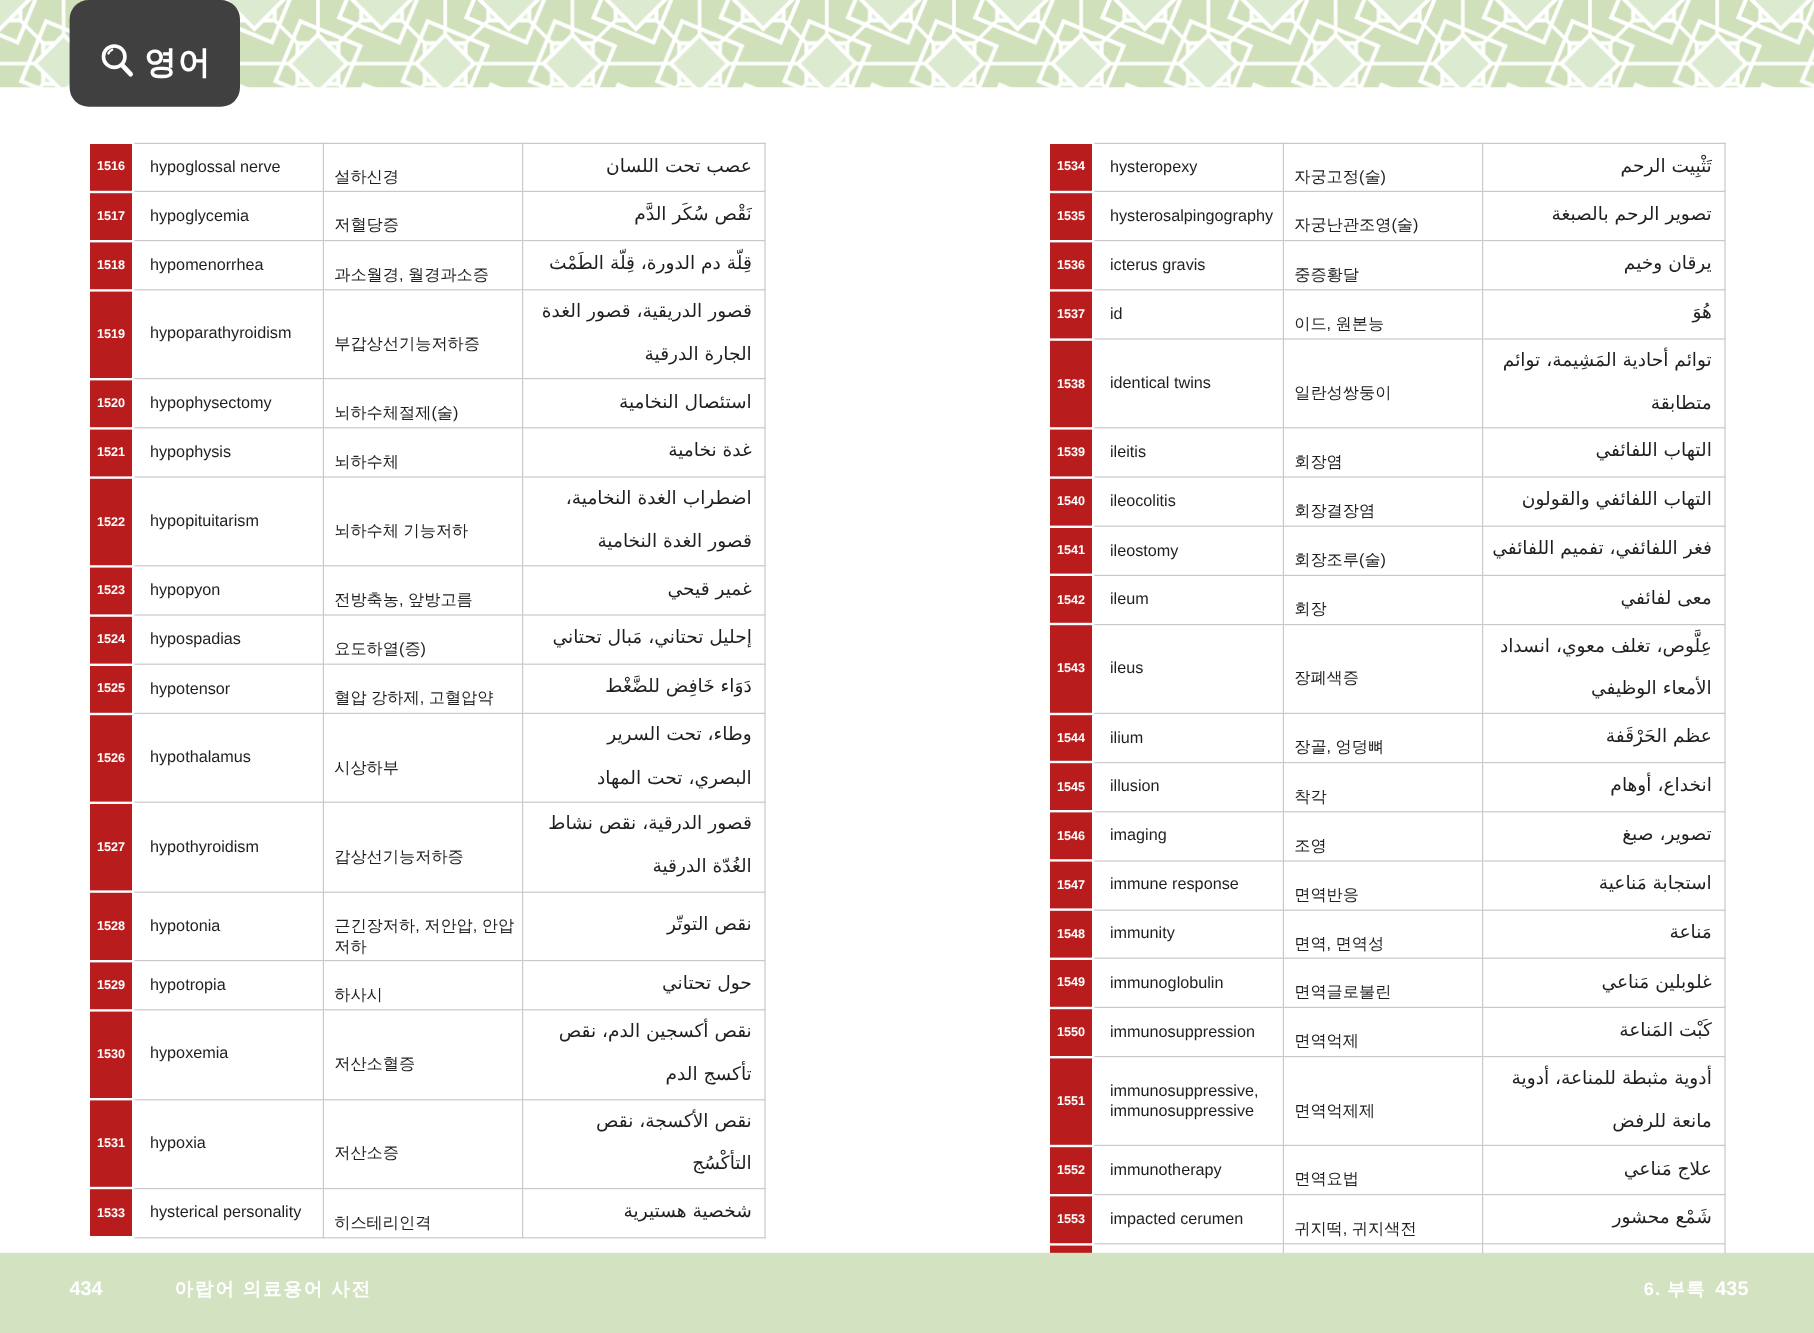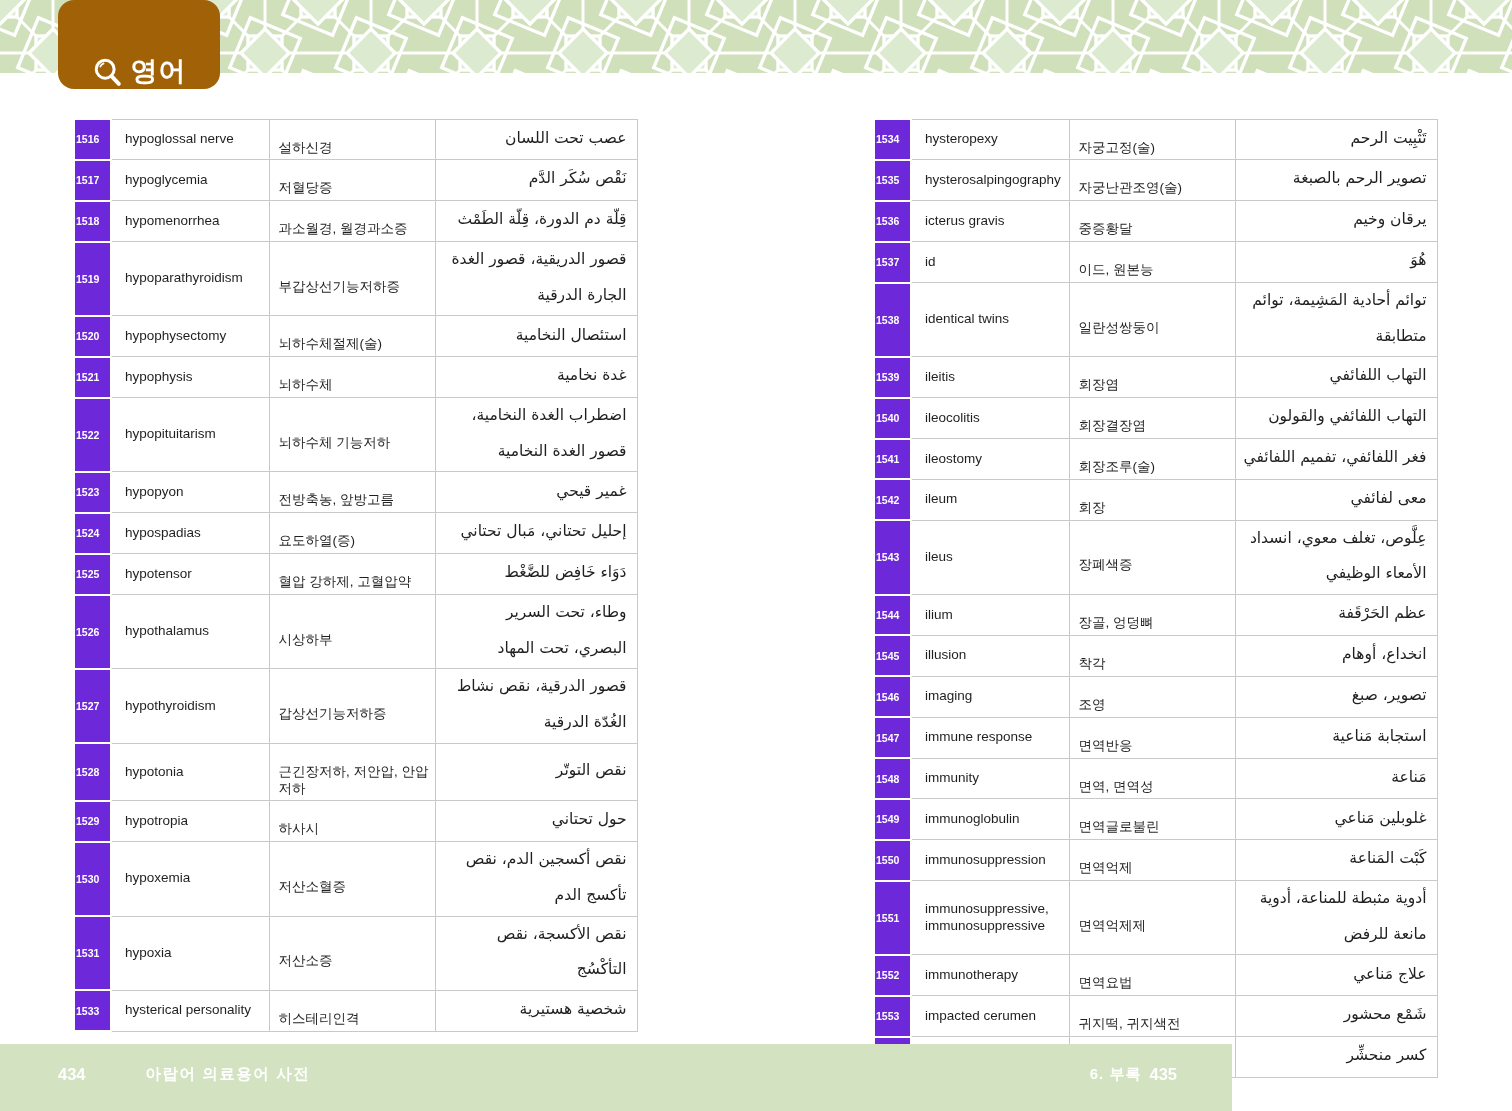--- a/index.html
+++ b/index.html
@@ -10,24 +10,24 @@
     overflow: hidden;
     font-family: "Liberation Sans", sans-serif;
   }
 
   
   .band-wrap { position: absolute; top: 0; left: 0; width: 1512px; height: 73px; }
   .band-wrap svg { display: block; }
 
   .section-tab {
     position: absolute; top: 0; left: 58px;
-    width: 162px; height: 89px;
-    background: #a16207;
+    width: 142px; height: 89px;
+    background: #404040;
     border-radius: 16px;
-    display: flex; align-items: flex-end; justify-content: center;
+    display: flex; align-items: center; justify-content: center;
     gap: 7px;
     color: #ffffff;
   }
   .section-tab .tab-label {
     font-size: 27px; font-weight: bold; letter-spacing: 1px;
     padding-top: 14px;
   }
   .section-tab svg { margin-top: 12px; }
 
   
@@ -41,25 +41,25 @@
   table.dict.right { left: 875px; }
 
   .dict td {
     border: 1px solid #c9c9c9;
     vertical-align: middle;
     height: 36px;
     box-sizing: border-box;
     color: #1f1f1f;
   }
   .dict td.num {
-    background: #6d28d9;
+    background: #b91c1c;
     color: #ffffff;
     font-weight: bold;
     font-size: 10.5px;
-    text-align: left;
+    text-align: center;
     border: 2px solid #ffffff;
     border-left: none;
   }
   .dict td.en {
     font-size: 13.5px;
     padding: 3px 6px 3px 13px;
     overflow-wrap: anywhere;
     line-height: 1.25;
   }
   .dict td.ko {
@@ -73,21 +73,21 @@
     text-align: right;
     direction: rtl;
     padding: 0 10px 2px 6px;
     white-space: pre-line;
     line-height: 2.3;
   }
 
   
   .page-footer {
     position: absolute; left: 0; top: 1044px;
-    width: 1232px; height: 67px;
+    width: 1512px; height: 67px;
     background: #d3e2c1;
     box-sizing: border-box;
     display: flex; align-items: center; justify-content: space-between;
     padding: 0 55px 6px 58px;
     color: #ffffff;
     font-weight: bold;
   }
   .page-footer .f-left, .page-footer .f-right { display: flex; align-items: center; }
   .page-footer .pageno { font-size: 16.5px; }
   .page-footer .f-title { font-size: 15.5px; letter-spacing: 1.5px; margin-left: 60px; }

